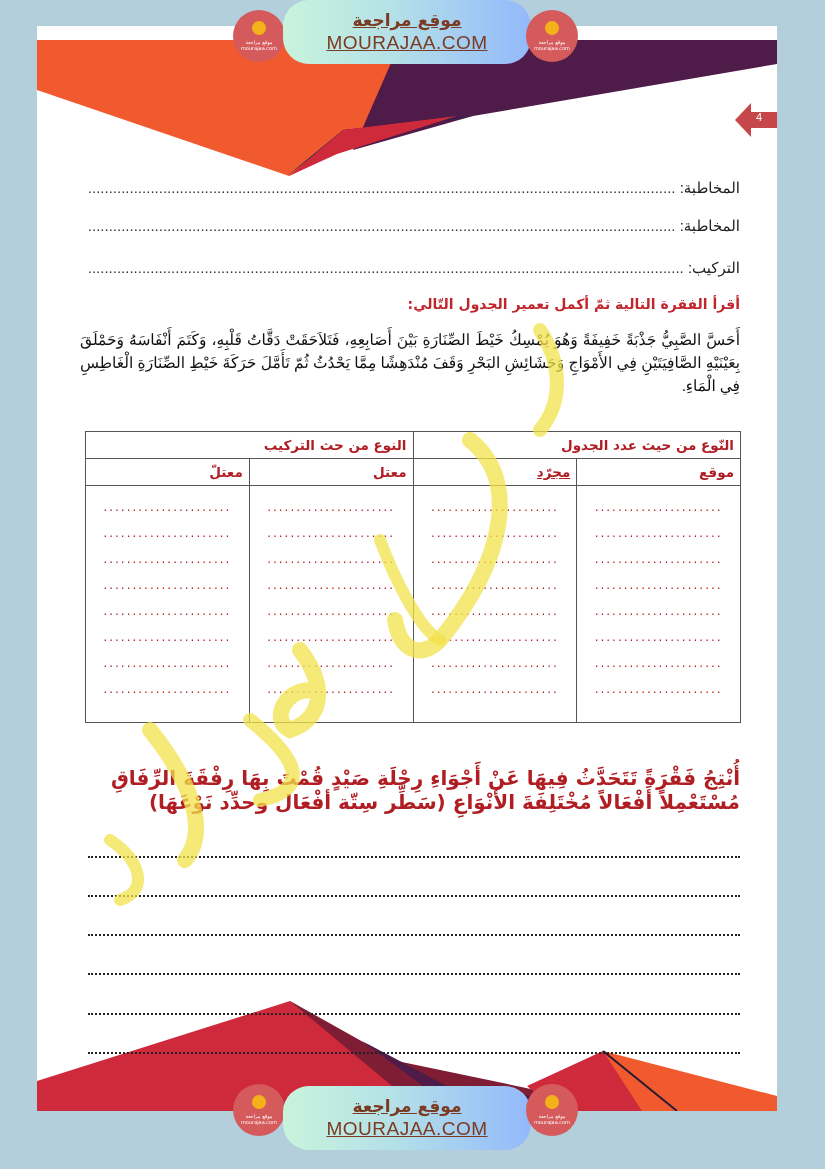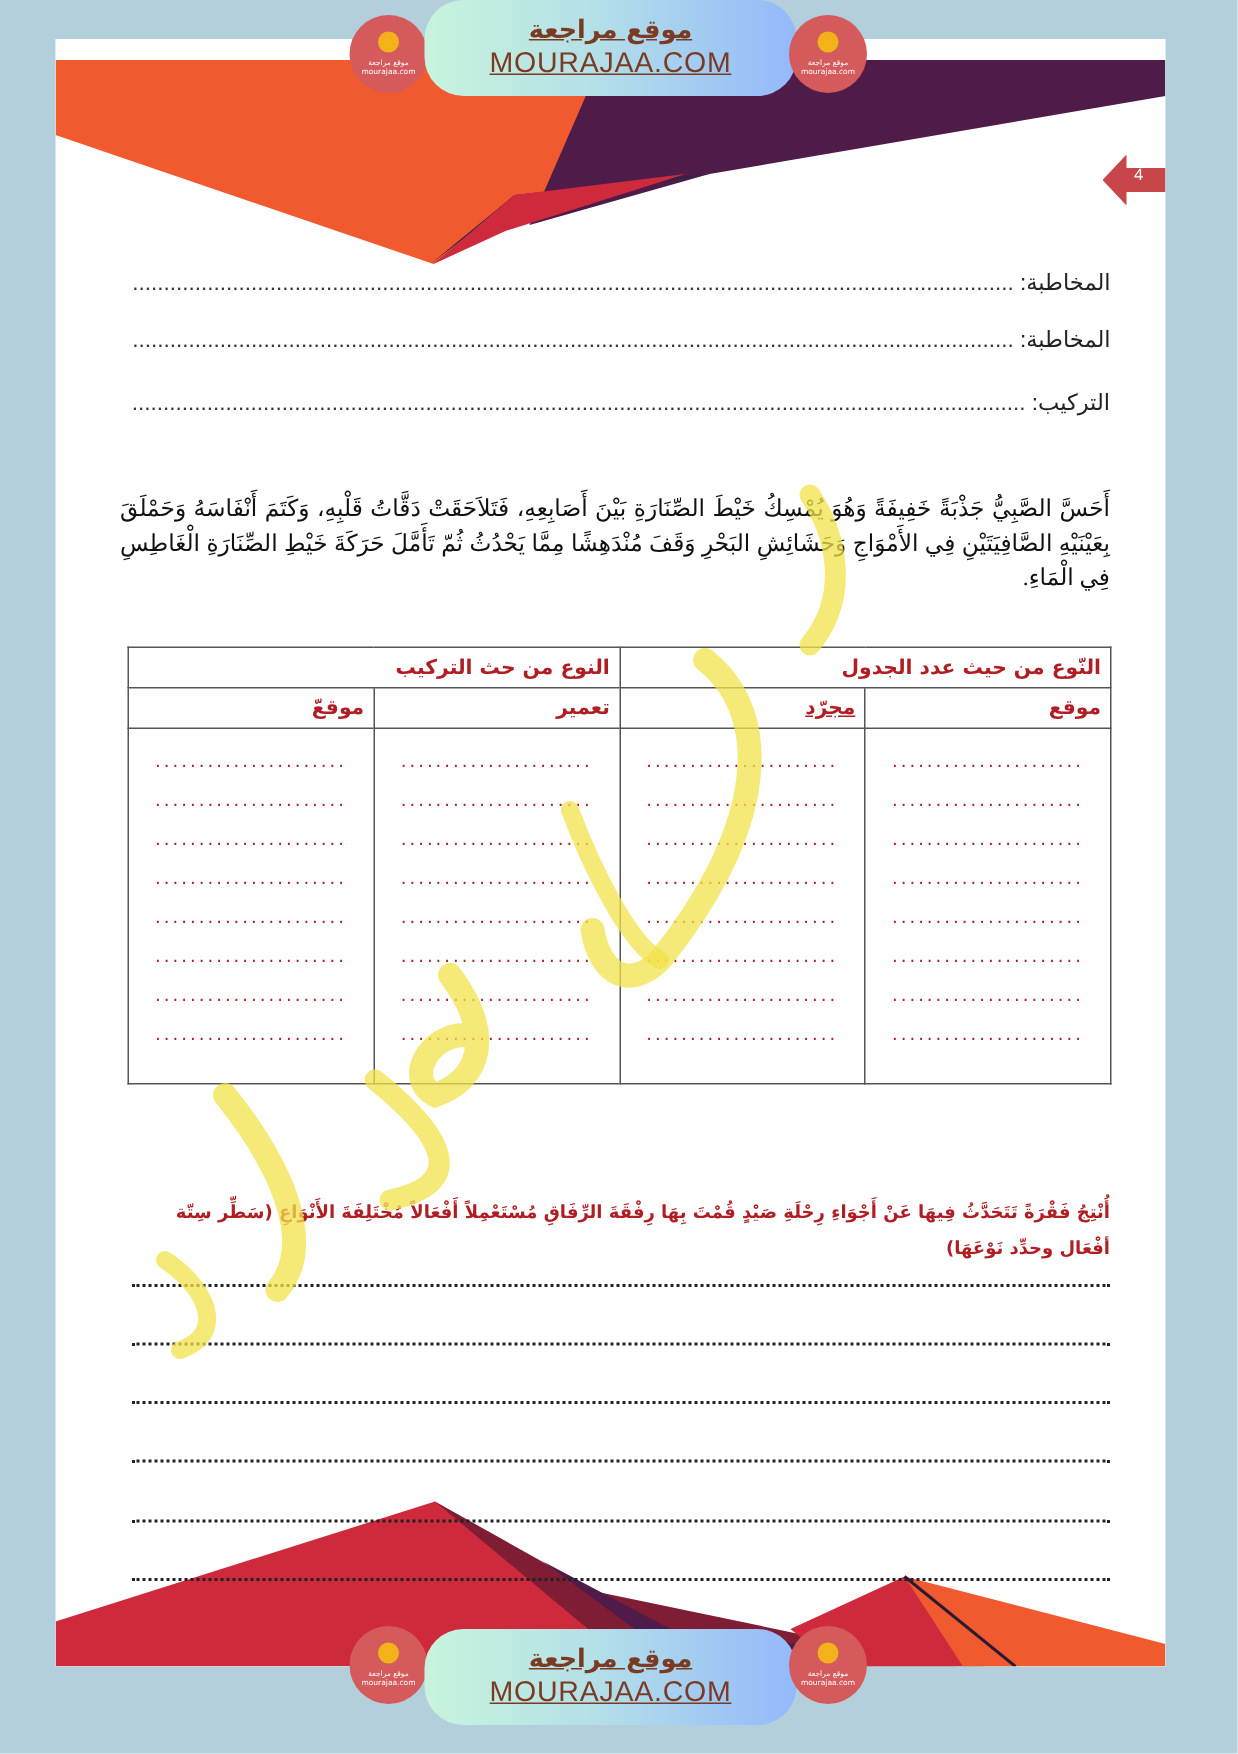--- a/index.html
+++ b/index.html
@@ -16,21 +16,21 @@
   .pagenum span{position:absolute;left:21px;top:8px;color:#fff;font-family:"Liberation Sans",sans-serif;font-size:11px;}
   .content{position:absolute;left:0;top:0;width:825px;height:1169px;z-index:3;}
   .label-line{position:absolute;right:85px;left:88px;font-family:"Liberation Sans",sans-serif;font-size:15px;color:#222;direction:rtl;text-align:right;white-space:nowrap;overflow:hidden;height:22px;}
   .dots-fill{letter-spacing:0.5px;color:#333;}
   .instr{position:absolute;right:85px;left:88px;font-family:"DejaVu Sans",sans-serif;font-weight:bold;font-size:14px;color:#c0272d;direction:rtl;text-align:right;}
   .para{position:absolute;right:85px;left:80px;top:328px;font-family:Liberation Serif, serif;font-size:15.5px;line-height:23px;color:#111;direction:rtl;text-align:justify;text-align-last:right;}
   table.grid{position:absolute;left:85px;top:431px;width:656px;border-collapse:collapse;direction:rtl;}
   table.grid td{border:1px solid #555;font-family:"DejaVu Sans",sans-serif;font-weight:bold;color:#b01e24;font-size:13.5px;padding:2px 6px;text-align:right;height:22px;margin-top:16px;}
   table.grid td.body{vertical-align:top;padding:8px 6px 0 6px;height:228px;font-weight:normal;}
   .cell-dots{color:#b01e24;font-size:12px;letter-spacing:2px;line-height:26px;white-space:nowrap;overflow:hidden;text-align:center;}
-  .task{position:absolute;right:85px;left:85px;top:766px;font-family:"DejaVu Sans",sans-serif;font-weight:bold;font-size:12px;line-height:24px;color:#b01e24;direction:rtl;text-align:right;margin-top:30px;}
+  .task{position:absolute;right:85px;left:85px;top:766px;font-family:"DejaVu Sans",sans-serif;font-weight:bold;font-size:20px;line-height:24px;color:#b01e24;direction:rtl;text-align:right;}
   .wline{position:absolute;left:88px;right:85px;height:3px;border-bottom:2px dotted #222;}
   .watermark{position:absolute;left:0;top:0;z-index:4;pointer-events:none;}
 </style>
 </head>
 <body>
 
 <div class="page">
   <svg class="deco" width="740" height="1085" viewBox="0 0 740 1085">
 
     <polygon points="0,14 372,14 370,88 252,150 0,64" fill="#f15a2f"></polygon>
@@ -93,34 +93,35 @@
   </div>
   <div class="label-line" style="top:217px;">
     <span>المخاطبة:</span>
     <span class="dots-fill">...................................................................................................................................................</span>
   </div>
   <div class="label-line" style="top:259px;">
     <span>التركيب:</span>
     <span class="dots-fill">...................................................................................................................................................</span>
   </div>
 
+  <div class="instr" style="top:296px;">أقرأ الفقرة التالية ثمّ أكمل تعمير الجدول التّالي:</div>
 
   <div class="para">أَحَسَّ الصَّبِيُّ جَذْبَةً خَفِيفَةً وَهُوَ يُمْسِكُ خَيْطَ الصِّنَارَةِ بَيْنَ أَصَابِعِهِ، فَتَلاَحَقَتْ دَقَّاتُ قَلْبِهِ، وَكَتَمَ أَنْفَاسَهُ وَحَمْلَقَ بِعَيْنَيْهِ الصَّافِيَتَيْنِ فِي الأَمْوَاجِ وَحَشَائِشِ البَحْرِ وَقَفَ مُنْدَهِشًا مِمَّا يَحْدُثُ ثُمّ تَأَمَّلَ حَرَكَةَ خَيْطِ الصِّنَارَةِ الْغَاطِسِ فِي الْمَاءِ.</div>
 
   <table class="grid">
     <tbody>
         <tr>
       <td colspan="2">النّوع من حيث عدد الجدول</td>
       <td colspan="2">النوع من حث التركيب</td>
     </tr>
     <tr>
       <td style="width:25%;">موقع</td>
       <td style="width:25%;text-decoration:underline;">مجرّد</td>
-      <td style="width:25%;">تعمير</td>
-      <td style="width:25%;">موقعّ</td>
+      <td style="width:25%;">معتل</td>
+      <td style="width:25%;">معتلّ</td>
     </tr>
     <tr>
       <td class="body">
         <div class="cell-dots">......................</div>
         <div class="cell-dots">......................</div>
         <div class="cell-dots">......................</div>
         <div class="cell-dots">......................</div>
         <div class="cell-dots">......................</div>
         <div class="cell-dots">......................</div>
         <div class="cell-dots">......................</div>

